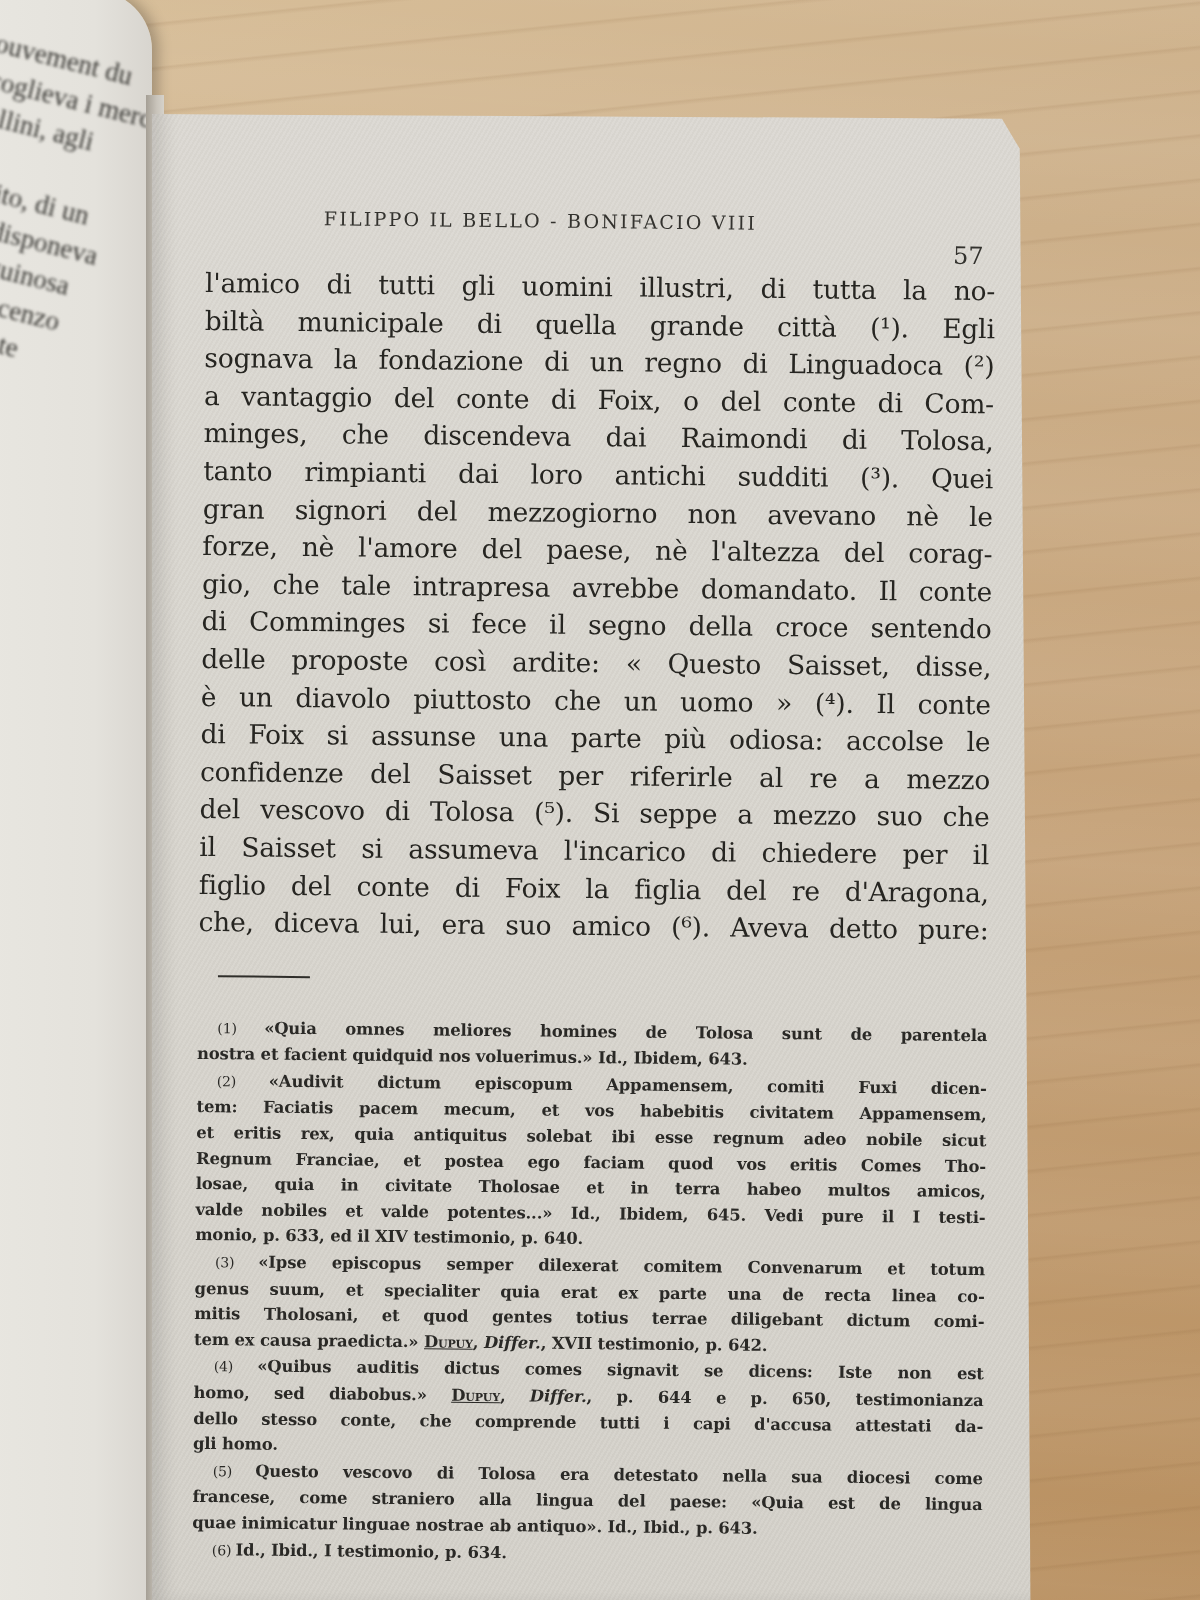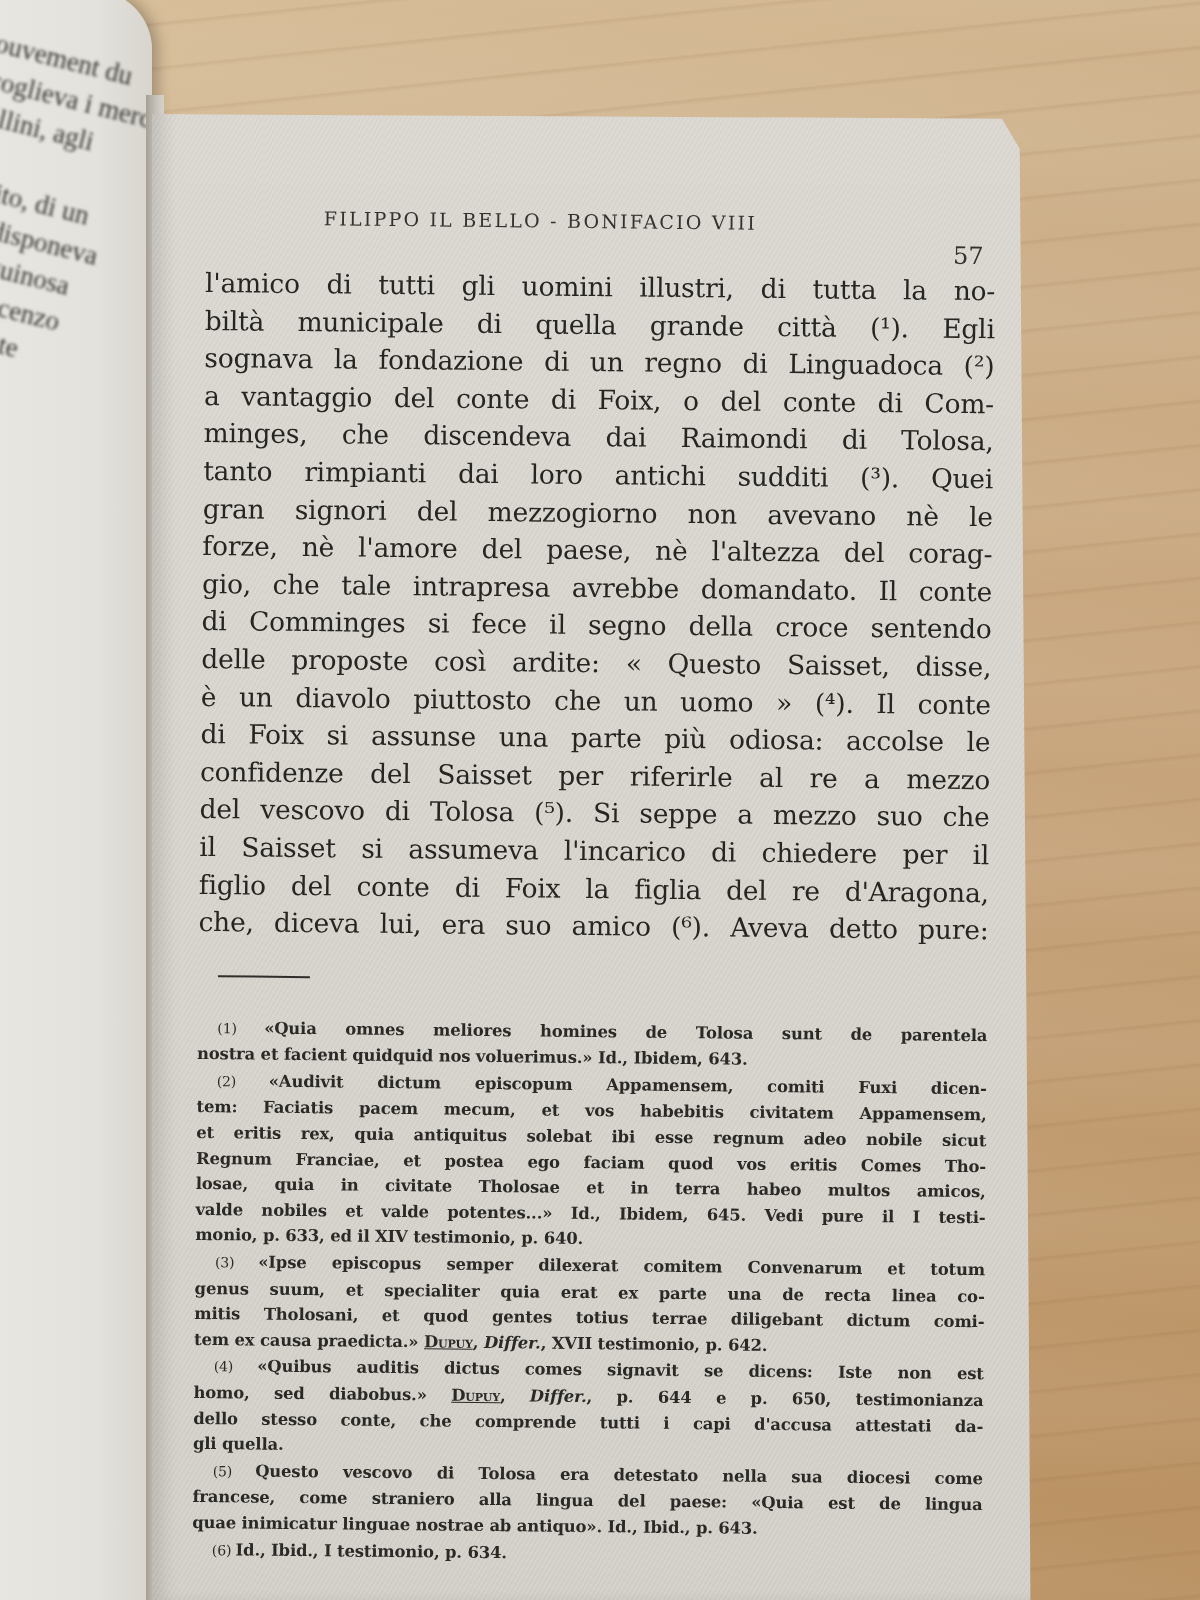--- a/index.html
+++ b/index.html
@@ -221,21 +221,21 @@
         <div class="footnote">
           <span class="fn-line first"><span class="fn-mark">(3) </span><span>«Ipse episcopus semper dilexerat comitem Convenarum et totum</span></span>
           <span class="fn-line"><span>genus suum, et specialiter quia erat ex parte una de recta linea co-</span></span>
           <span class="fn-line"><span>mitis Tholosani, et quod gentes totius terrae diligebant dictum comi-</span></span>
           <span class="fn-line end"><span>tem ex causa praedicta.» </span><span class="sc">Dupuy</span><span>, </span><span class="it">Differ.</span><span>, XVII testimonio, p. 642.</span></span>
         </div>
         <div class="footnote">
           <span class="fn-line first"><span class="fn-mark">(4) </span><span>«Quibus auditis dictus comes signavit se dicens: Iste non est</span></span>
           <span class="fn-line"><span>homo, sed diabobus.» </span><span class="sc">Dupuy</span><span>, </span><span class="it">Differ.</span><span>, p. 644 e p. 650, testimonianza</span></span>
           <span class="fn-line"><span>dello stesso conte, che comprende tutti i capi d'accusa attestati da-</span></span>
-          <span class="fn-line end"><span>gli quella.</span></span>
+          <span class="fn-line end"><span>gli homo.</span></span>
         </div>
         <div class="footnote">
           <span class="fn-line first"><span class="fn-mark">(5) </span><span>Questo vescovo di Tolosa era detestato nella sua diocesi come</span></span>
           <span class="fn-line"><span>francese, come straniero alla lingua del paese: «Quia est de lingua</span></span>
           <span class="fn-line end"><span>quae inimicatur linguae nostrae ab antiquo». Id., Ibid., p. 643.</span></span>
         </div>
         <div class="footnote">
           <span class="fn-line first end"><span class="fn-mark">(6) </span><span>Id., Ibid., I testimonio, p. 634.</span></span>
         </div>
       </div>

